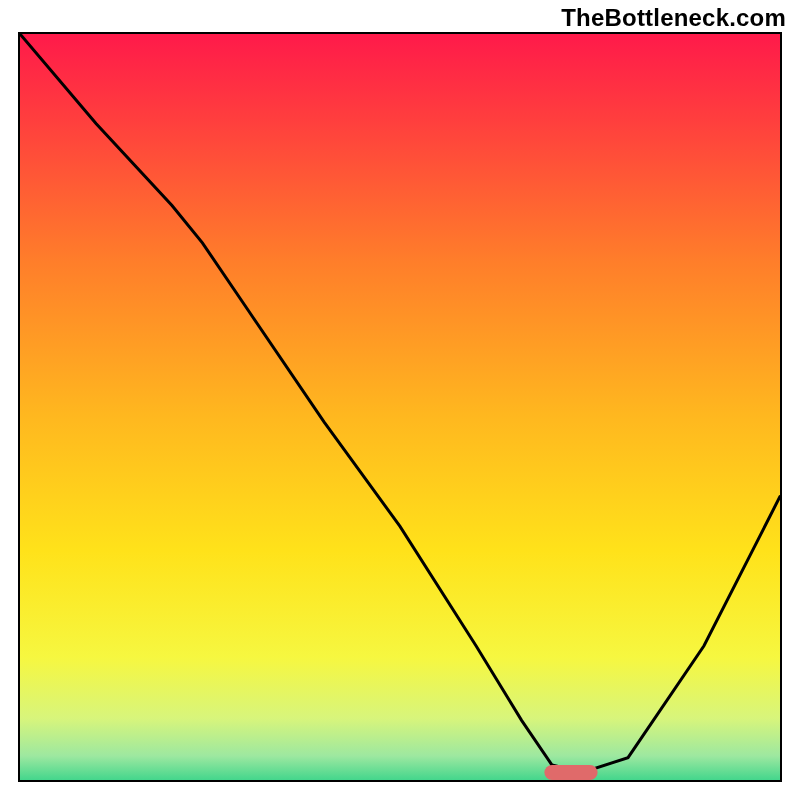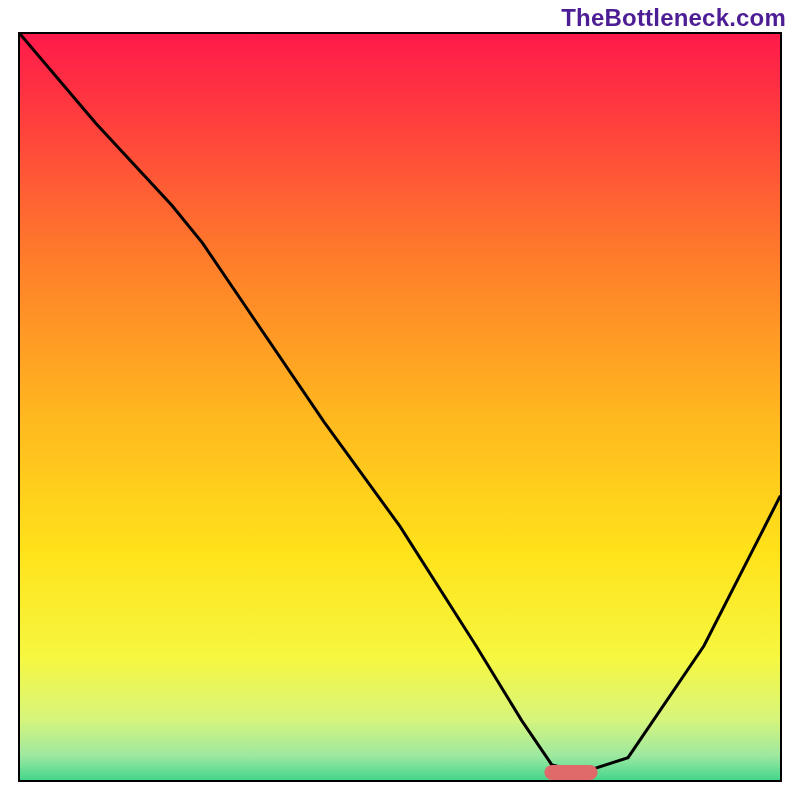--- a/index.html
+++ b/index.html
@@ -36,21 +36,21 @@
     height: 100%;
     pointer-events: none;
   }
   .watermark {
     position: absolute;
     top: 4px;
     right: 14px;
     font-family: Arial, Helvetica, sans-serif;
     font-size: 24px;
     font-weight: bold;
-    color: #4c1d95;
+    color: #000000;
     letter-spacing: 0.2px;
     user-select: none;
   }
 </style>
 </head>
 <body>
 <div class="wrap">
 
   <div class="watermark">TheBottleneck.com</div>
 

